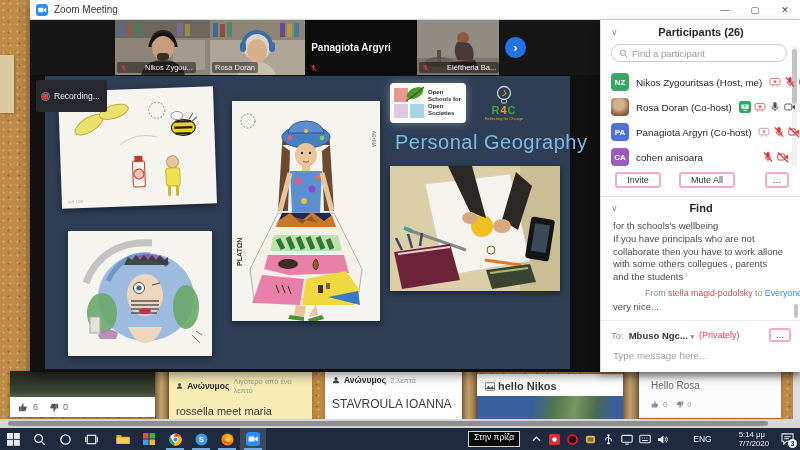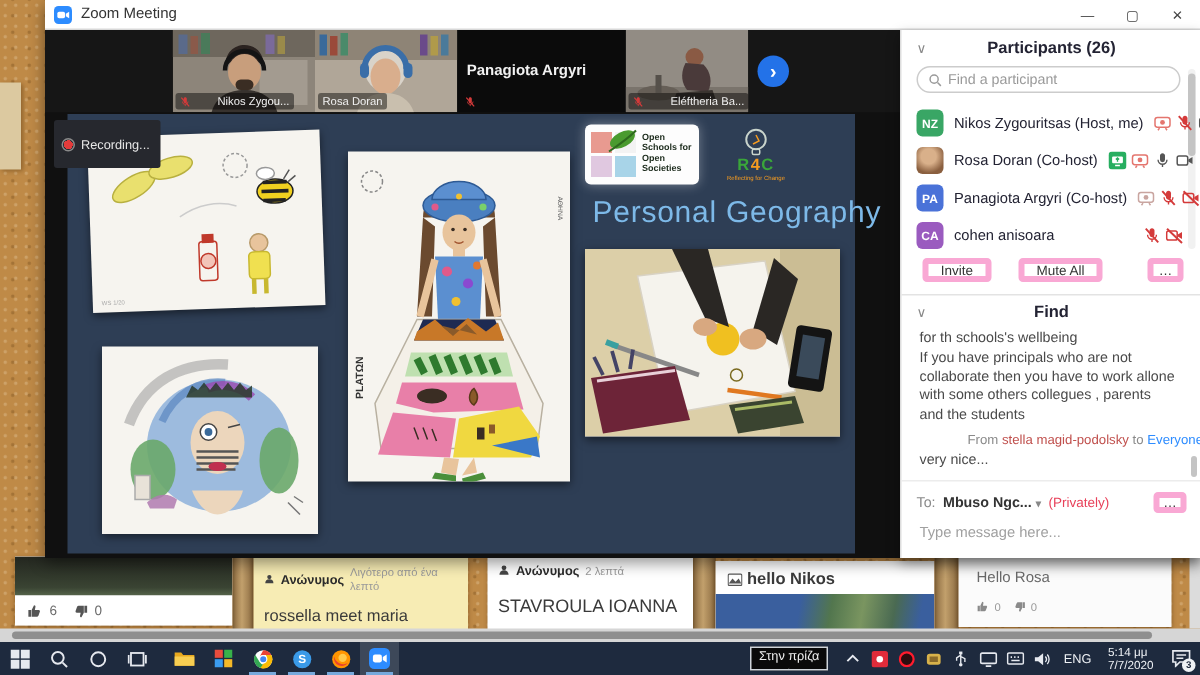--- a/index.html
+++ b/index.html
@@ -50,21 +50,21 @@
   #side-panel{left:570px;top:20px;width:200px;height:352px;background:#fff;border-left:1px solid #ddd;box-shadow:0 3px 8px rgba(0,0,0,.35);}
   .panel-header{position:absolute;left:0;width:200px;text-align:center;font-size:11px;font-weight:bold;color:#232333;}
   .chev{position:absolute;left:10px;font-size:9px;color:#888;}
   #search-box{left:10px;top:24px;width:176px;height:18px;border:1px solid #ccc;border-radius:9px;display:flex;align-items:center;gap:4px;padding:0 7px;background:#fff;}
   #search-box input{border:none;outline:none;font-size:9.5px;color:#333;width:140px;background:transparent;}
   #search-box input::placeholder{color:#9a9a9a;}
   .prow{position:absolute;left:0;width:192px;height:24px;display:flex;align-items:center;padding-left:10px;gap:7px;}
   .avatar{width:18px;height:18px;border-radius:4px;color:#fff;font-size:8px;font-weight:bold;display:flex;align-items:center;justify-content:center;flex:none;}
   .pname{font-size:9.8px;color:#232333;white-space:nowrap;flex:1;}
   .picons{display:flex;gap:3px;align-items:center;margin-right:4px;}
-  .pbtn{position:absolute;height:16px;border:4px solid #f9a8d4;border-radius:3px;background:#fff;font-size:9px;color:#333;display:flex;align-items:center;justify-content:center;}
+  .pbtn{position:absolute;height:16px;border:2px solid #f9a8d4;border-radius:3px;background:#fff;font-size:9px;color:#333;display:flex;align-items:center;justify-content:center;}
   .chat-text{position:absolute;left:12px;width:172px;font-size:9.5px;color:#4a4a4a;line-height:12.5px;}
   .from-line{position:absolute;left:20px;width:176px;font-size:8.8px;color:#8a8a8a;margin-left:24px;}
   .from-line .sender{color:#c0504d;}
   .from-line .recipient{color:#2d8cff;}
   #compose-row{left:10px;top:306px;width:180px;height:18px;display:flex;align-items:center;gap:5px;}
   #compose-row .to-label{font-size:9.5px;color:#8a8a8a;}
   #compose-row .recipient-btn{font-size:9.5px;color:#333;font-weight:bold;}
   #compose-row .privately{font-size:9px;color:#e8415a;}
   #chat-input{position:absolute;left:12px;top:330px;width:170px;border:none;outline:none;font-size:9.8px;color:#333;background:transparent;}
   #chat-input::placeholder{color:#a0a0a0;}
@@ -73,21 +73,21 @@
 
   
   #taskbar{left:0;top:428px;width:800px;height:22px;background:#1e2a3e;display:flex;align-items:center;z-index:20;}
   .tb-btn{width:26px;height:22px;display:flex;align-items:center;justify-content:center;position:relative;flex:none;}
   .tb-btn.running:after{content:"";position:absolute;bottom:0;left:4px;right:4px;height:2px;background:#76a9dc;}
   .tb-btn.active{background:rgba(255,255,255,.14);}
   .tray{display:flex;align-items:center;gap:3px;margin-left:auto;}
   #tb-tooltip{height:16px;border:1px solid #cfd4da;background:#0a0a0a;display:flex;align-items:center;gap:3px;padding:0 5px;margin-right:6px;flex-direction:column;}
   #tb-tooltip span{font-size:8.5px;color:#f0f0f0;white-space:nowrap;}
   #tb-clock{text-align:left;color:#eef1f5;font-size:7.8px;line-height:9px;margin:0 4px;}
-  #tb-lang{color:#eef1f5;font-size:8.5px;margin:0 4px;}
+  #tb-lang{color:#eef1f5;font-size:8.5px;margin:0 20px;}
   .tray-ico{width:15px;height:16px;display:flex;align-items:center;justify-content:center;}
   #action-center{position:relative;width:22px;height:22px;display:flex;align-items:center;justify-content:center;margin-right:2px;}
   #ac-badge{position:absolute;right:1px;bottom:2px;min-width:9px;height:9px;border-radius:5px;background:#eef1f5;color:#1e2a3e;font-size:6.5px;font-weight:bold;display:flex;align-items:center;justify-content:center;padding:0 1px;}
 
   
   #h-scroll{left:0;top:419px;width:800px;height:9px;background:#d6d6d6;}
   #h-thumb{left:8px;top:421px;width:760px;height:5px;background:#8f8f8f;border-radius:3px;}
   #v-scroll{left:793px;top:372px;width:7px;height:47px;background:#dcdcdc;}
 </style>
 </head>

